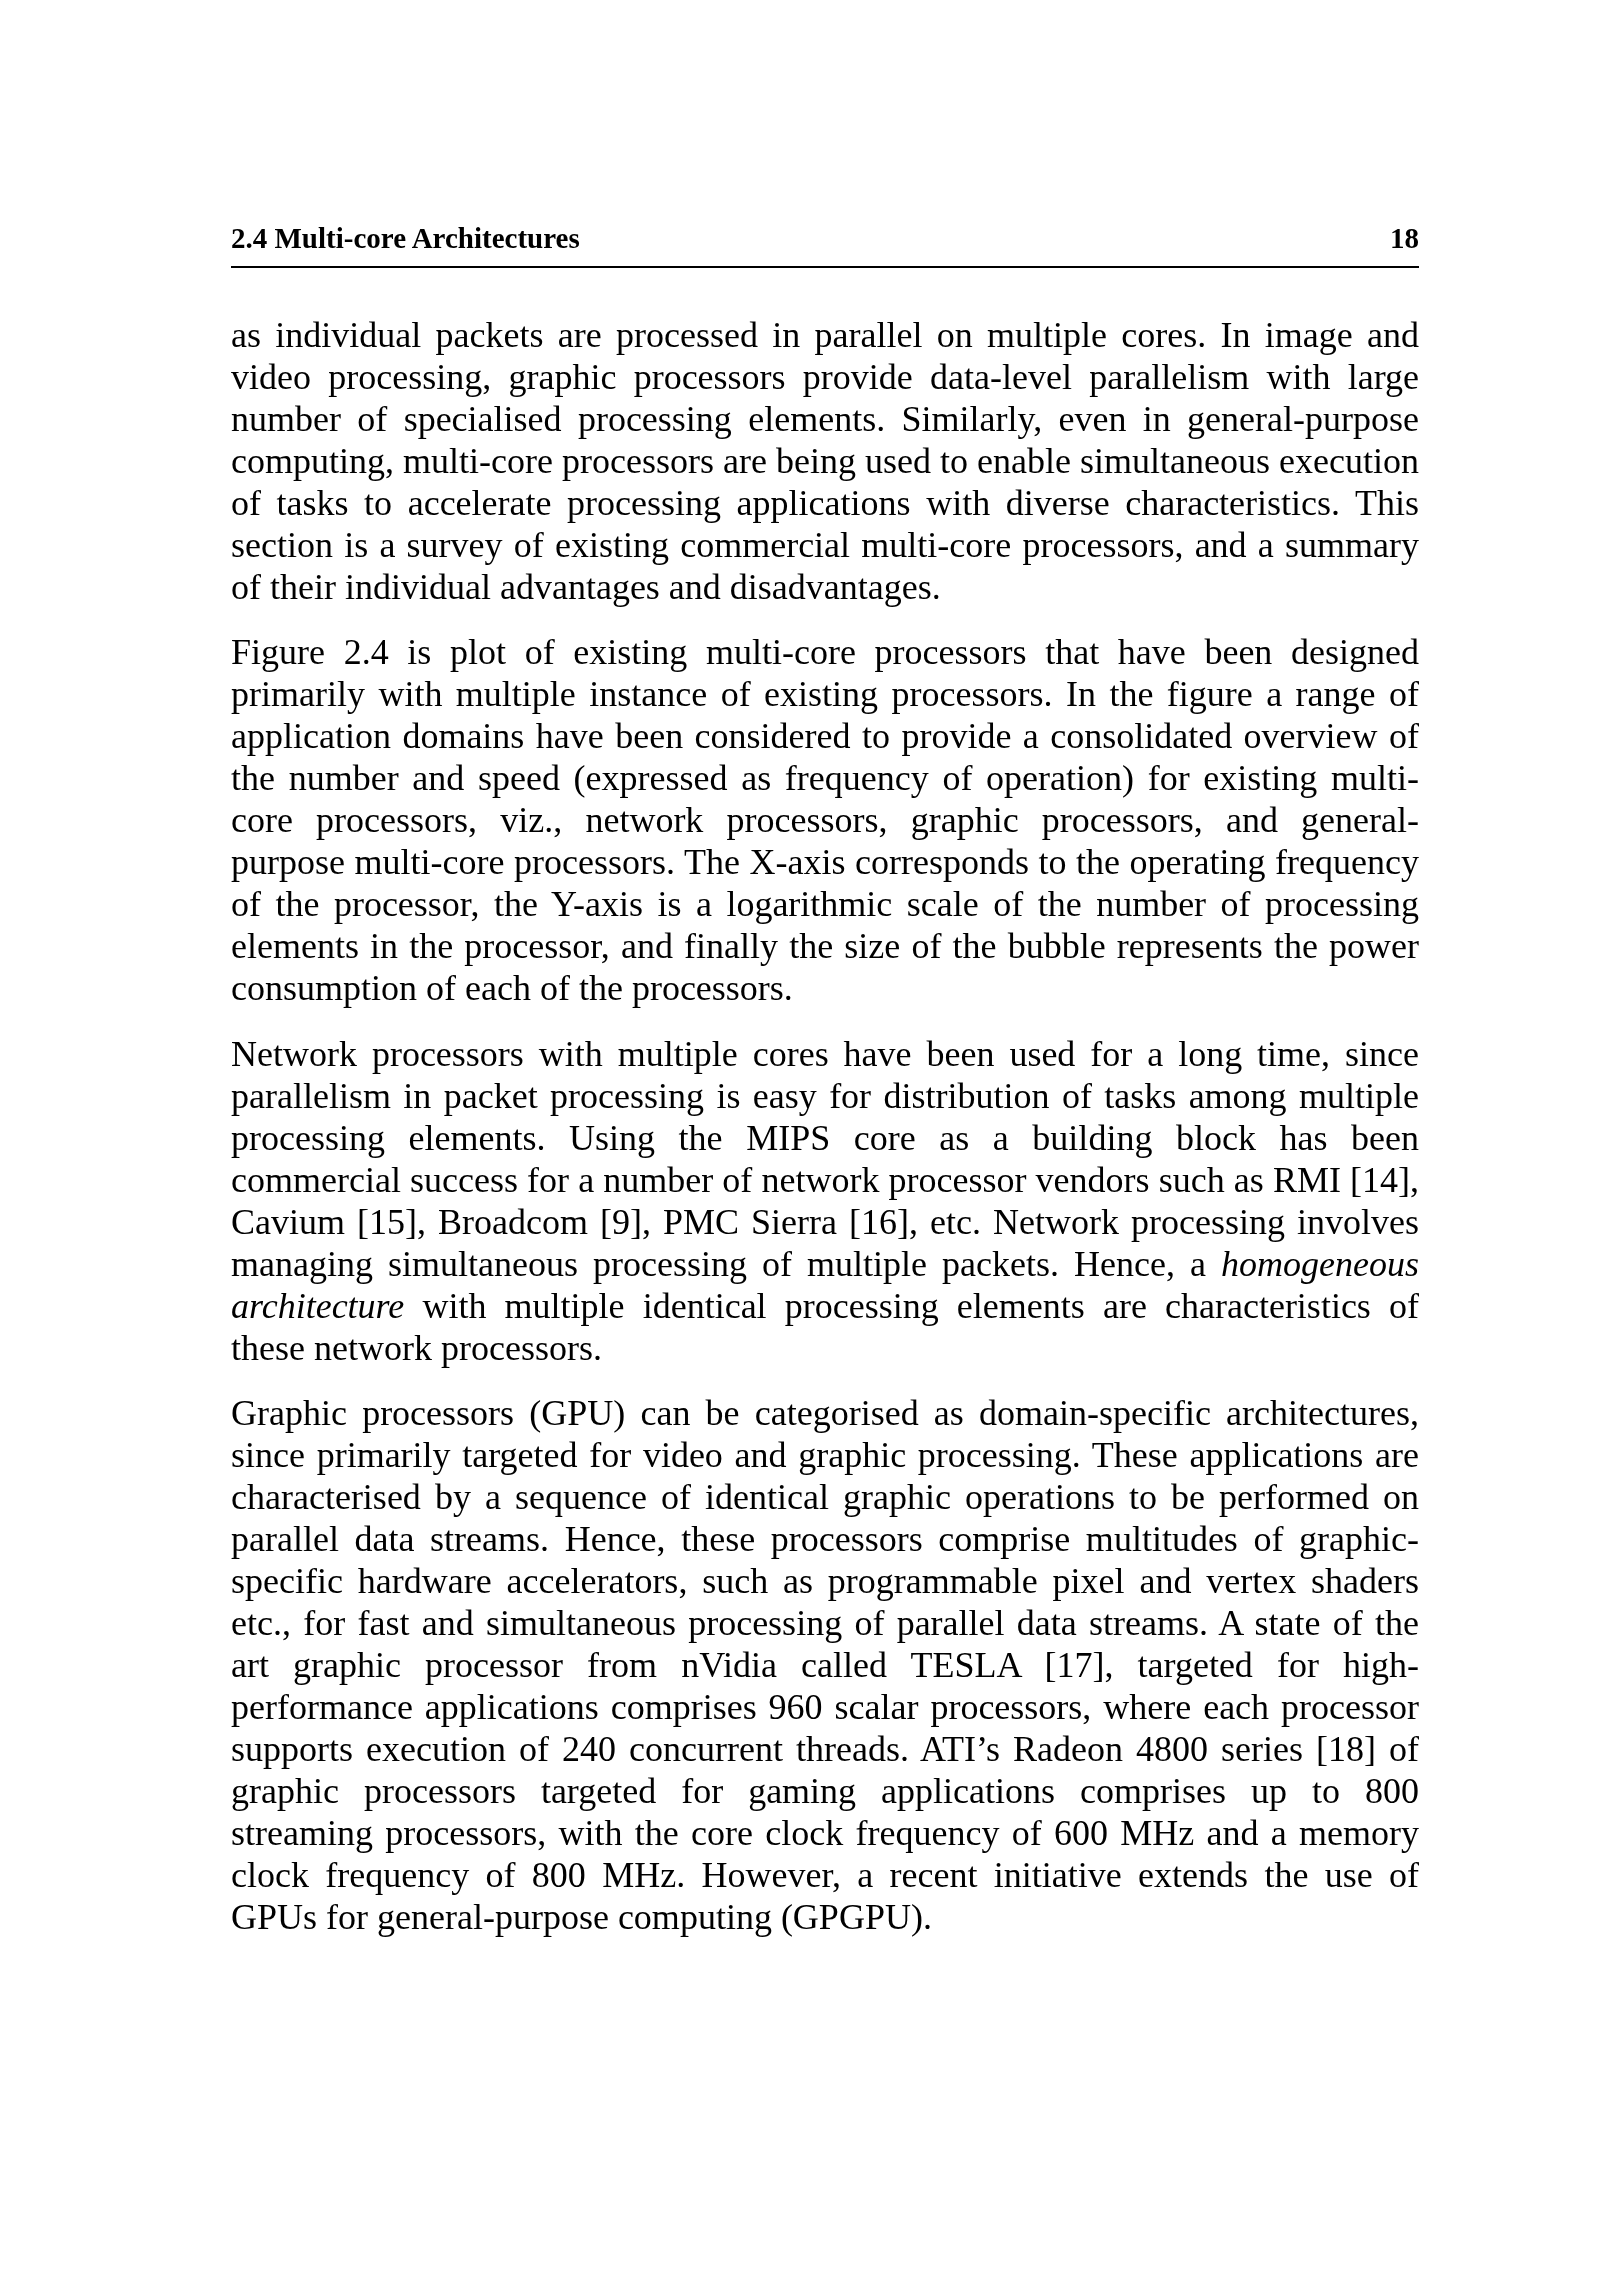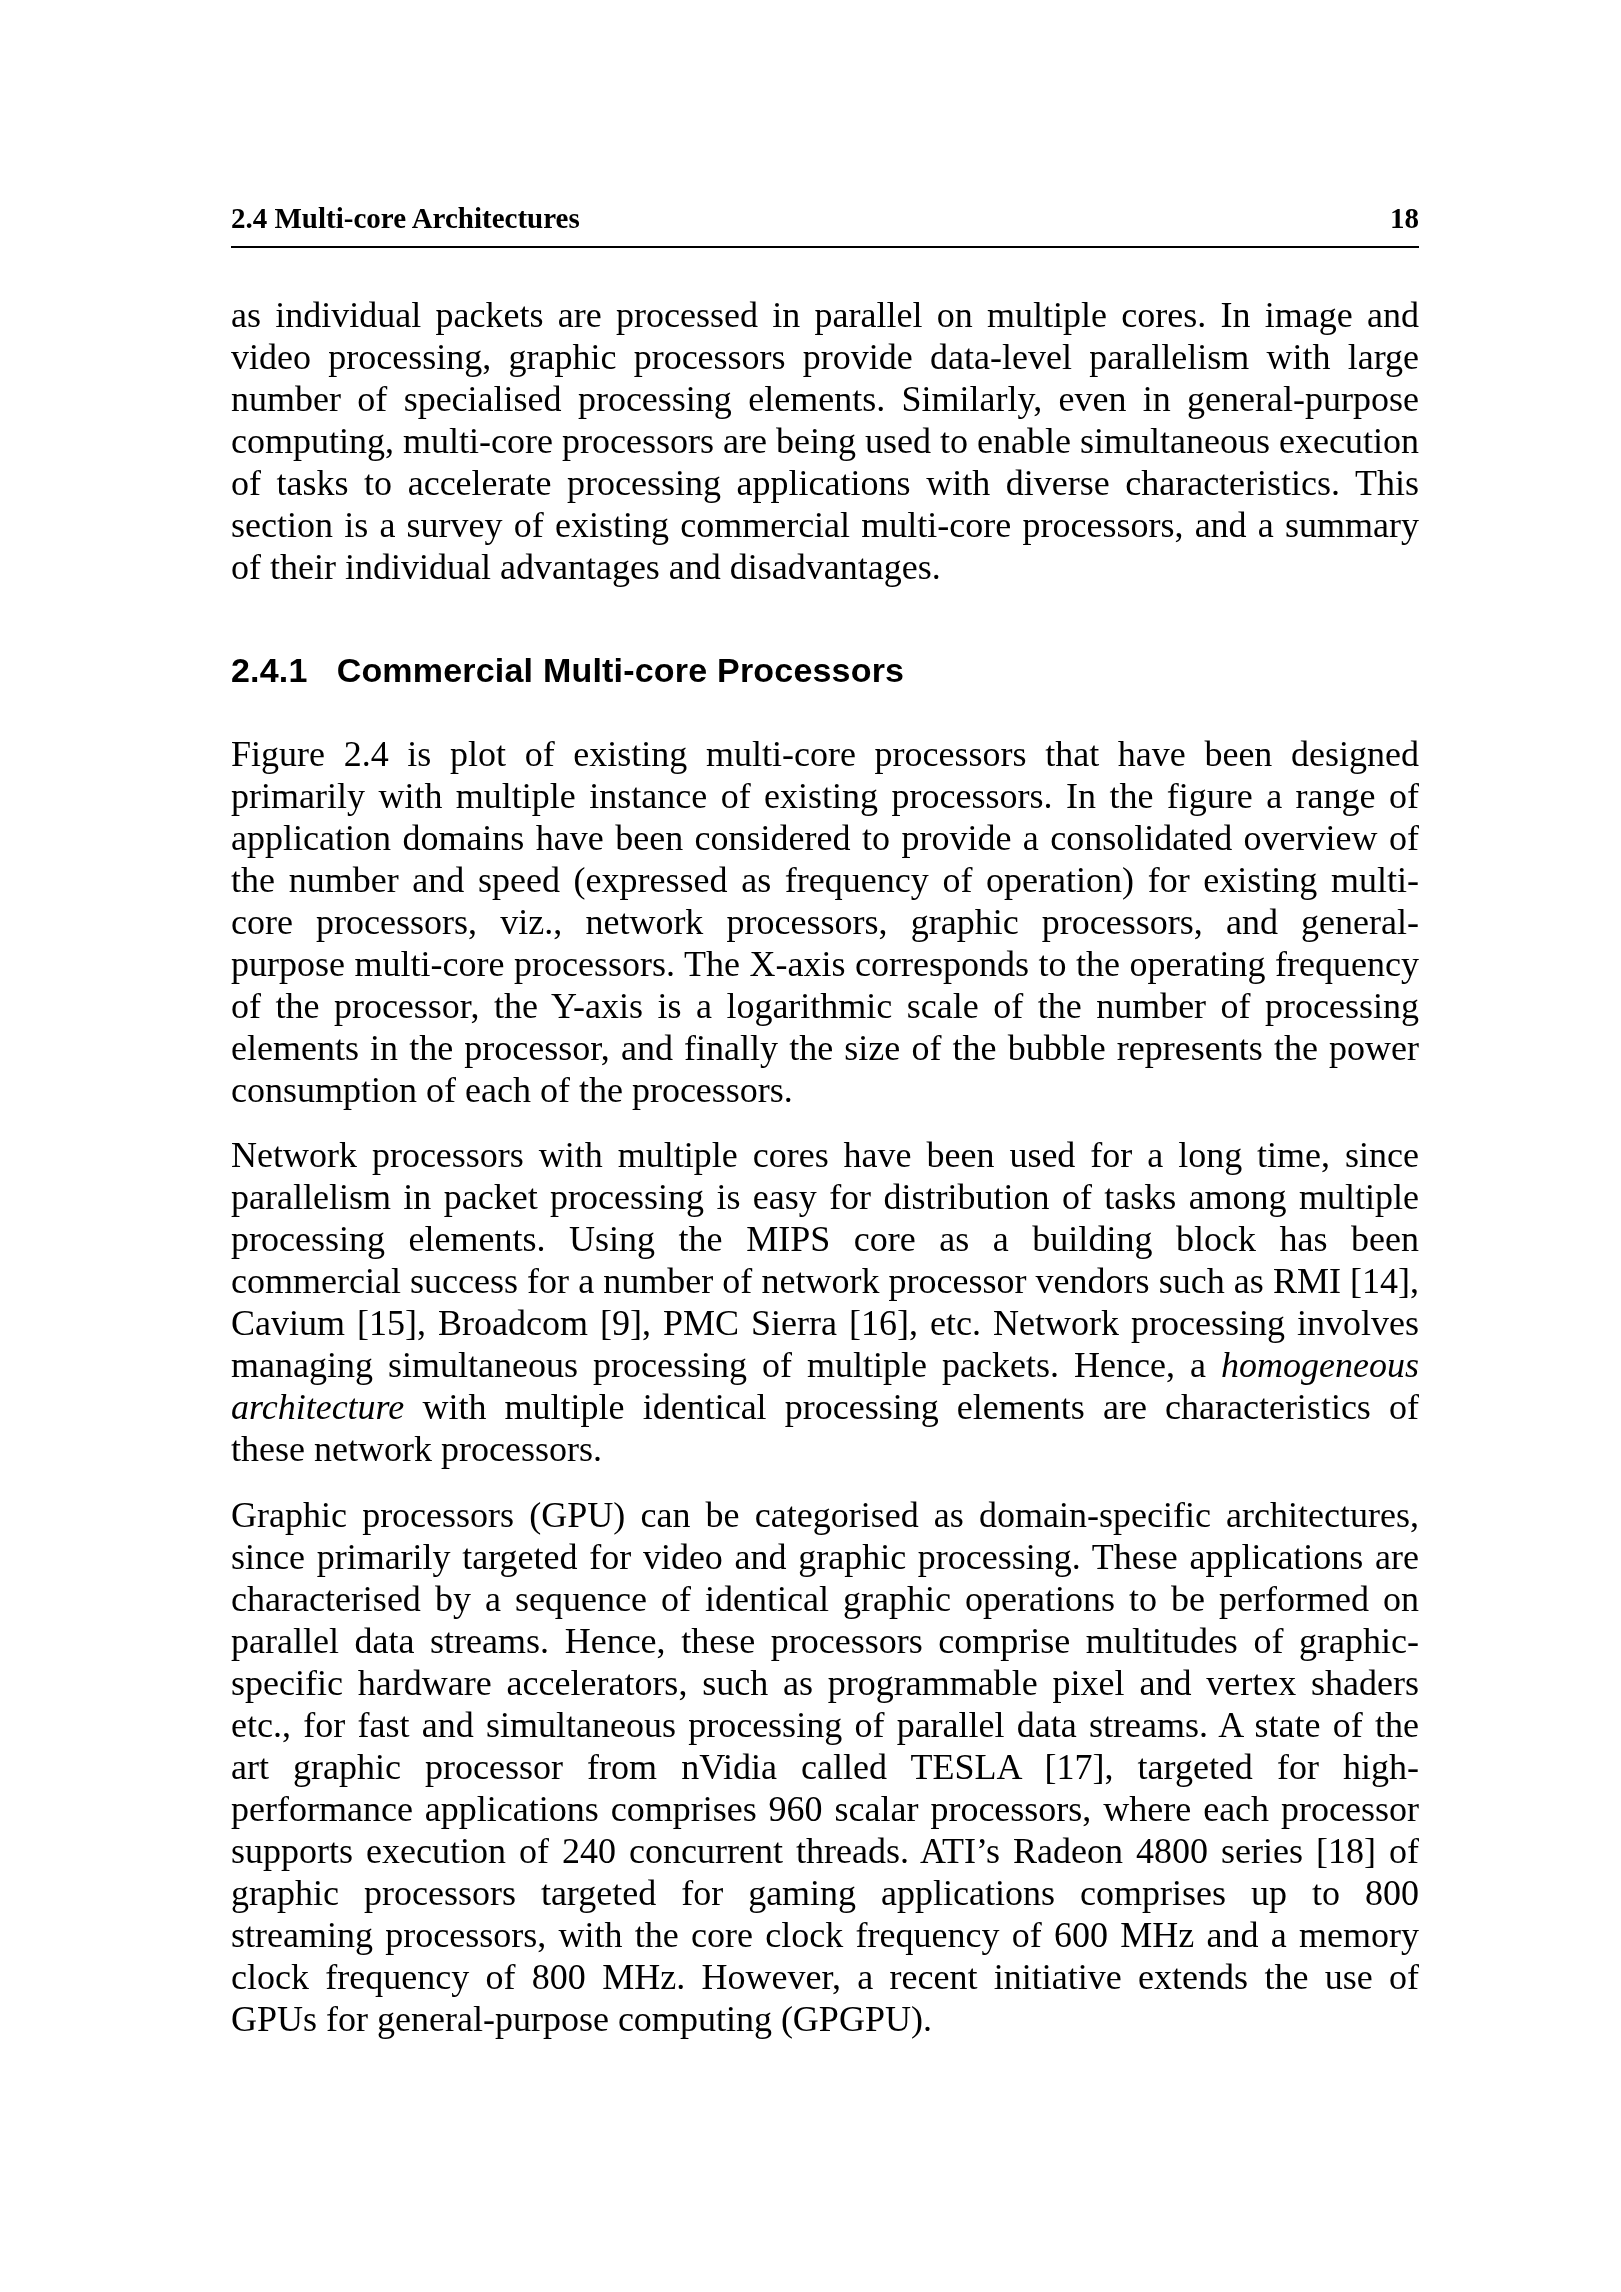--- a/index.html
+++ b/index.html
@@ -25,20 +25,21 @@
   .running-header {
     display: flex;
     justify-content: space-between;
     align-items: baseline;
     font-weight: bold;
     font-size: 29px;
     line-height: 33px;
     padding-bottom: 10.8px;
     border-bottom: 2.9px solid #000000;
     margin-bottom: 46px;
+    margin-top: 20px;
   }
   .body-par {
     font-size: 36px;
     line-height: 42px;
     text-align: justify;
     margin: 0 0 23.5px 0;
   }
   .body-par em {
   }
   .section-heading {
@@ -59,23 +60,20 @@
 <div class="page">
   <div class="content">
 
     <div class="running-header">
       <span class="rh-title">2.4 Multi-core Architectures</span>
       <span class="rh-page">18</span>
     </div>
 
     <p class="body-par">as individual packets are processed in parallel on multiple cores. In image and video processing, graphic processors provide data-level parallelism with large number of specialised processing elements. Similarly, even in general-purpose computing, multi-core processors are being used to enable simultaneous execution of tasks to accelerate processing applications with diverse characteristics. This section is a survey of existing commercial multi-core processors, and a summary of their individual advantages and disadvantages.</p>
 
-    <h2 class="section-heading">
-      <span class="sec-num">2.4.1</span><span>Commercial Multi-core Processors</span>
-    </h2>
 
     <p class="body-par">Figure 2.4 is plot of existing multi-core processors that have been designed primarily with multiple instance of existing processors. In the figure a range of application domains have been considered to provide a consolidated overview of the number and speed (expressed as frequency of operation) for existing multi-core processors, viz., network processors, graphic processors, and general-purpose multi-core processors. The X-axis corresponds to the operating frequency of the processor, the Y-axis is a logarithmic scale of the number of processing elements in the processor, and finally the size of the bubble represents the power consumption of each of the processors.</p>
 
     <p class="body-par"><span>Network processors with multiple cores have been used for a long time, since parallelism in packet processing is easy for distribution of tasks among multiple processing elements. Using the MIPS core as a building block has been commercial success for a number of network processor vendors such as RMI [14], Cavium [15], Broadcom [9], PMC Sierra [16], etc. Network processing involves managing simultaneous processing of multiple packets. Hence, a </span><em>homogeneous architecture</em><span> with multiple identical processing elements are characteristics of these network processors.</span></p>
 
     <p class="body-par">Graphic processors (GPU) can be categorised as domain-specific architectures, since primarily targeted for video and graphic processing. These applications are characterised by a sequence of identical graphic operations to be performed on parallel data streams. Hence, these processors comprise multitudes of graphic-specific hardware accelerators, such as programmable pixel and vertex shaders etc., for fast and simultaneous processing of parallel data streams. A state of the art graphic processor from nVidia called TESLA [17], targeted for high-performance applications comprises 960 scalar processors, where each processor supports execution of 240 concurrent threads. ATI’s Radeon 4800 series [18] of graphic processors targeted for gaming applications comprises up to 800 streaming processors, with the core clock frequency of 600 MHz and a memory clock frequency of 800 MHz. However, a recent initiative extends the use of GPUs for general-purpose computing (GPGPU).</p>
 
 
   </div>
 </div>

